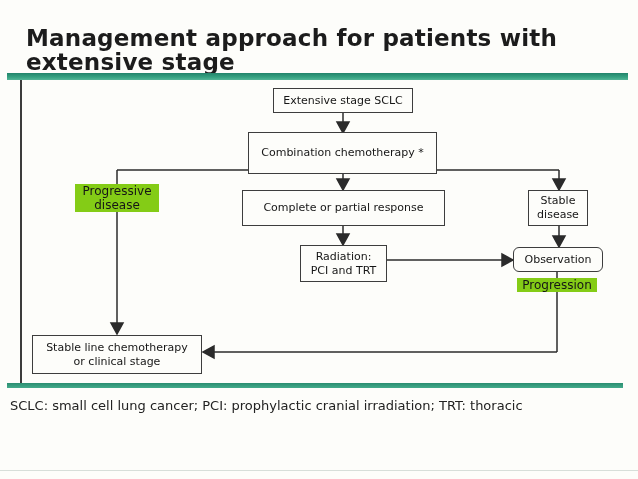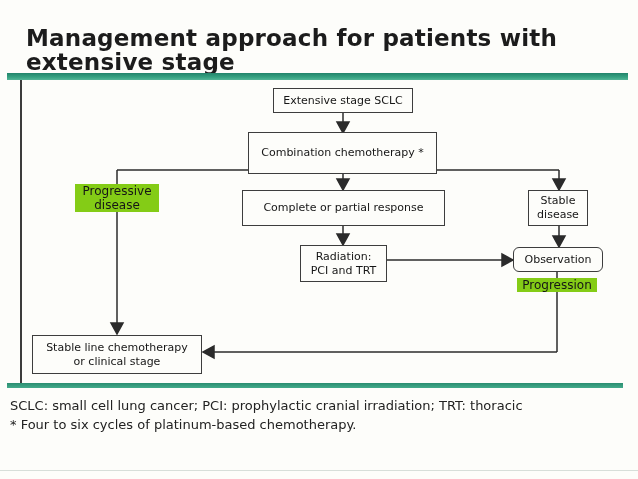--- a/index.html
+++ b/index.html
@@ -197,18 +197,17 @@
 
   <div class="fc-box" style="left:32px; top:335px; width:170px; height:39px;">
     <div>Stable line chemotherapy</div>
     <div>or clinical stage</div>
   </div>
 
   <div class="accent-bar-bottom"></div>
 
   <div class="footnotes">
     <div>SCLC: small cell lung cancer; PCI: prophylactic cranial irradiation; TRT: thoracic</div>
-    <div>* Four to six cycles of platinum-based chemotherapy.</div>
   </div>
 
   <div class="faint-bottom-rule"></div>
 
 </div>
 
 </body></html>

